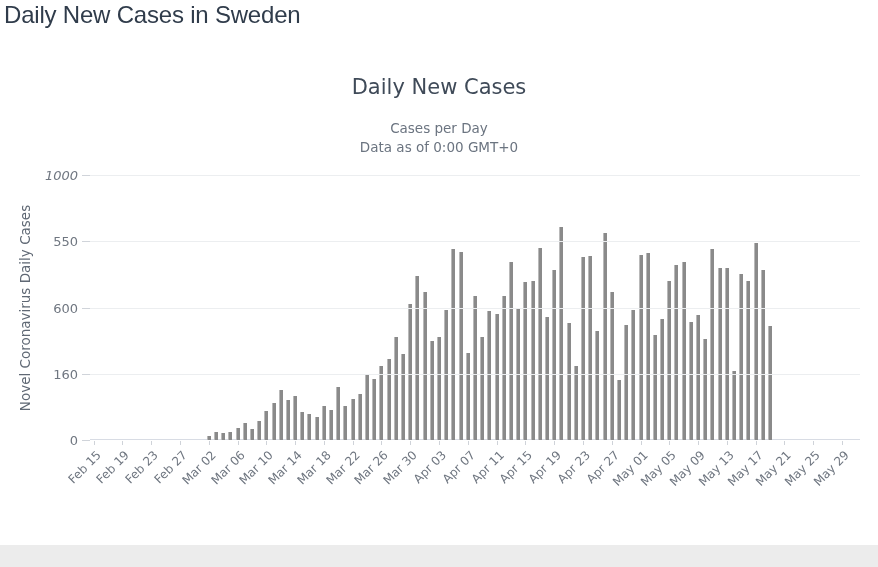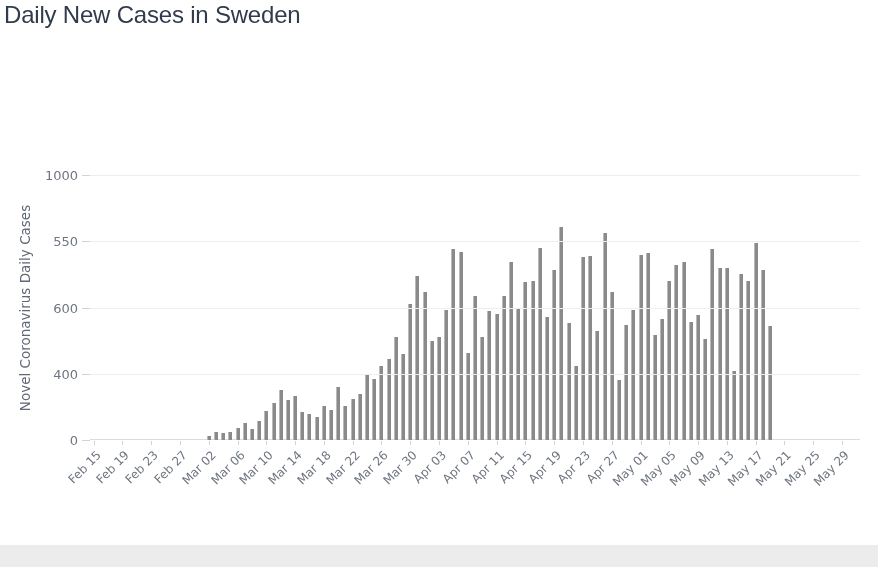--- a/index.html
+++ b/index.html
@@ -100,21 +100,26 @@
 </style>
 </head>
 <body>
 
 <div id="root">
 
   <div class="page-title">Daily New Cases in Sweden</div>
 
   <div class="chart-card">
 
-
+    <div class="chart-title">Daily New Cases</div>
+
+    <div class="chart-sub">
+      <span>Cases per Day</span>
+      <span>Data as of 0:00 GMT+0</span>
+    </div>
 
     <div class="yaxis-title">
       <span>Novel Coronavirus Daily Cases</span>
     </div>
 
     <div class="plot" id="plot">
       <div class="axisline"></div>
       <div class="bars" id="bars">
           <div class="bar" title="Mar 02: 15" style="left: 116.738px; height: 3.975px; background: rgb(138, 138, 138);"></div>
           <div class="bar" title="Mar 03: 30" style="left: 123.935px; height: 7.95px; background: rgb(138, 138, 138);"></div>
@@ -193,30 +198,30 @@
           <div class="bar" title="May 15: 625" style="left: 649.262px; height: 165.625px; background: rgb(138, 138, 138);"></div>
           <div class="bar" title="May 16: 600" style="left: 656.458px; height: 159px; background: rgb(138, 138, 138);"></div>
           <div class="bar" title="May 17: 745" style="left: 663.654px; height: 197.425px; background: rgb(138, 138, 138);"></div>
           <div class="bar" title="May 18: 640" style="left: 670.85px; height: 169.6px; background: rgb(138, 138, 138);"></div>
           <div class="bar" title="May 19: 430" style="left: 678.047px; height: 113.95px; background: rgb(138, 138, 138);"></div>
         </div>
     <div class="tick-mark" style="top: 265px;"></div>
         <div class="ylabel-txt" style="top: 265px;">0</div>
         <div class="gridline" style="top: 198.75px;"></div>
         <div class="tick-mark" style="top: 198.75px;"></div>
-        <div class="ylabel-txt" style="top: 198.75px;">400</div>
+        <div class="ylabel-txt" style="top: 198.75px;">160</div>
         <div class="gridline" style="top: 132.5px;"></div>
         <div class="tick-mark" style="top: 132.5px;"></div>
         <div class="ylabel-txt" style="top: 132.5px;">600</div>
         <div class="gridline" style="top: 66.25px;"></div>
         <div class="tick-mark" style="top: 66.25px;"></div>
         <div class="ylabel-txt" style="top: 66.25px;">550</div>
         <div class="gridline" style="top: 0px;"></div>
         <div class="tick-mark" style="top: 0px;"></div>
-        <div class="ylabel-txt" style="top: 0px;">1000</div>
+        <div class="ylabel-txt" style="top: 0px; font-style: italic;">1000</div>
       </div>
 
     <div class="xaxis" id="xaxis">
         <div class="xtick" style="left: 3.59813px;"></div>
         <div class="xlab" style="left: -48.4019px; width: 52px;">Feb 15</div>
         <div class="xtick" style="left: 32.3832px;"></div>
         <div class="xlab" style="left: -19.6168px; width: 52px;">Feb 19</div>
         <div class="xtick" style="left: 61.1682px;"></div>
         <div class="xlab" style="left: 9.16822px; width: 52px;">Feb 23</div>
         <div class="xtick" style="left: 89.9533px;"></div>

